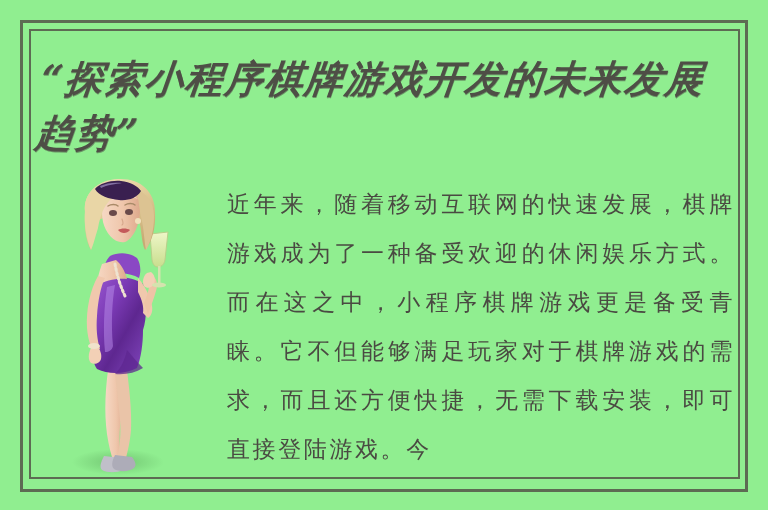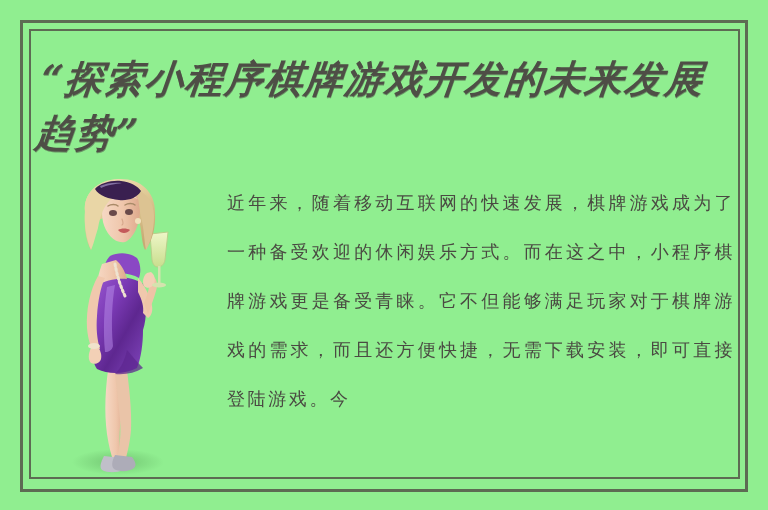--- a/index.html
+++ b/index.html
@@ -78,22 +78,22 @@
 
   
   .body-copy {
     position: absolute;
     left: 227px;
     top: 180px;
     width: 508px;
   }
   .body-paragraph {
     margin: 0;
-    font-family: Liberation Mono, monospace;
-    font-size: 18px;
+    font-family: Liberation Sans, sans-serif;
+    font-size: 23px;
     line-height: 49px;
     letter-spacing: 2.6px;
     color: #4a4a42;
     text-align: justify;
     text-justify: inter-character;
     word-break: break-all;
   }
 </style>
 </head>
 <body>

